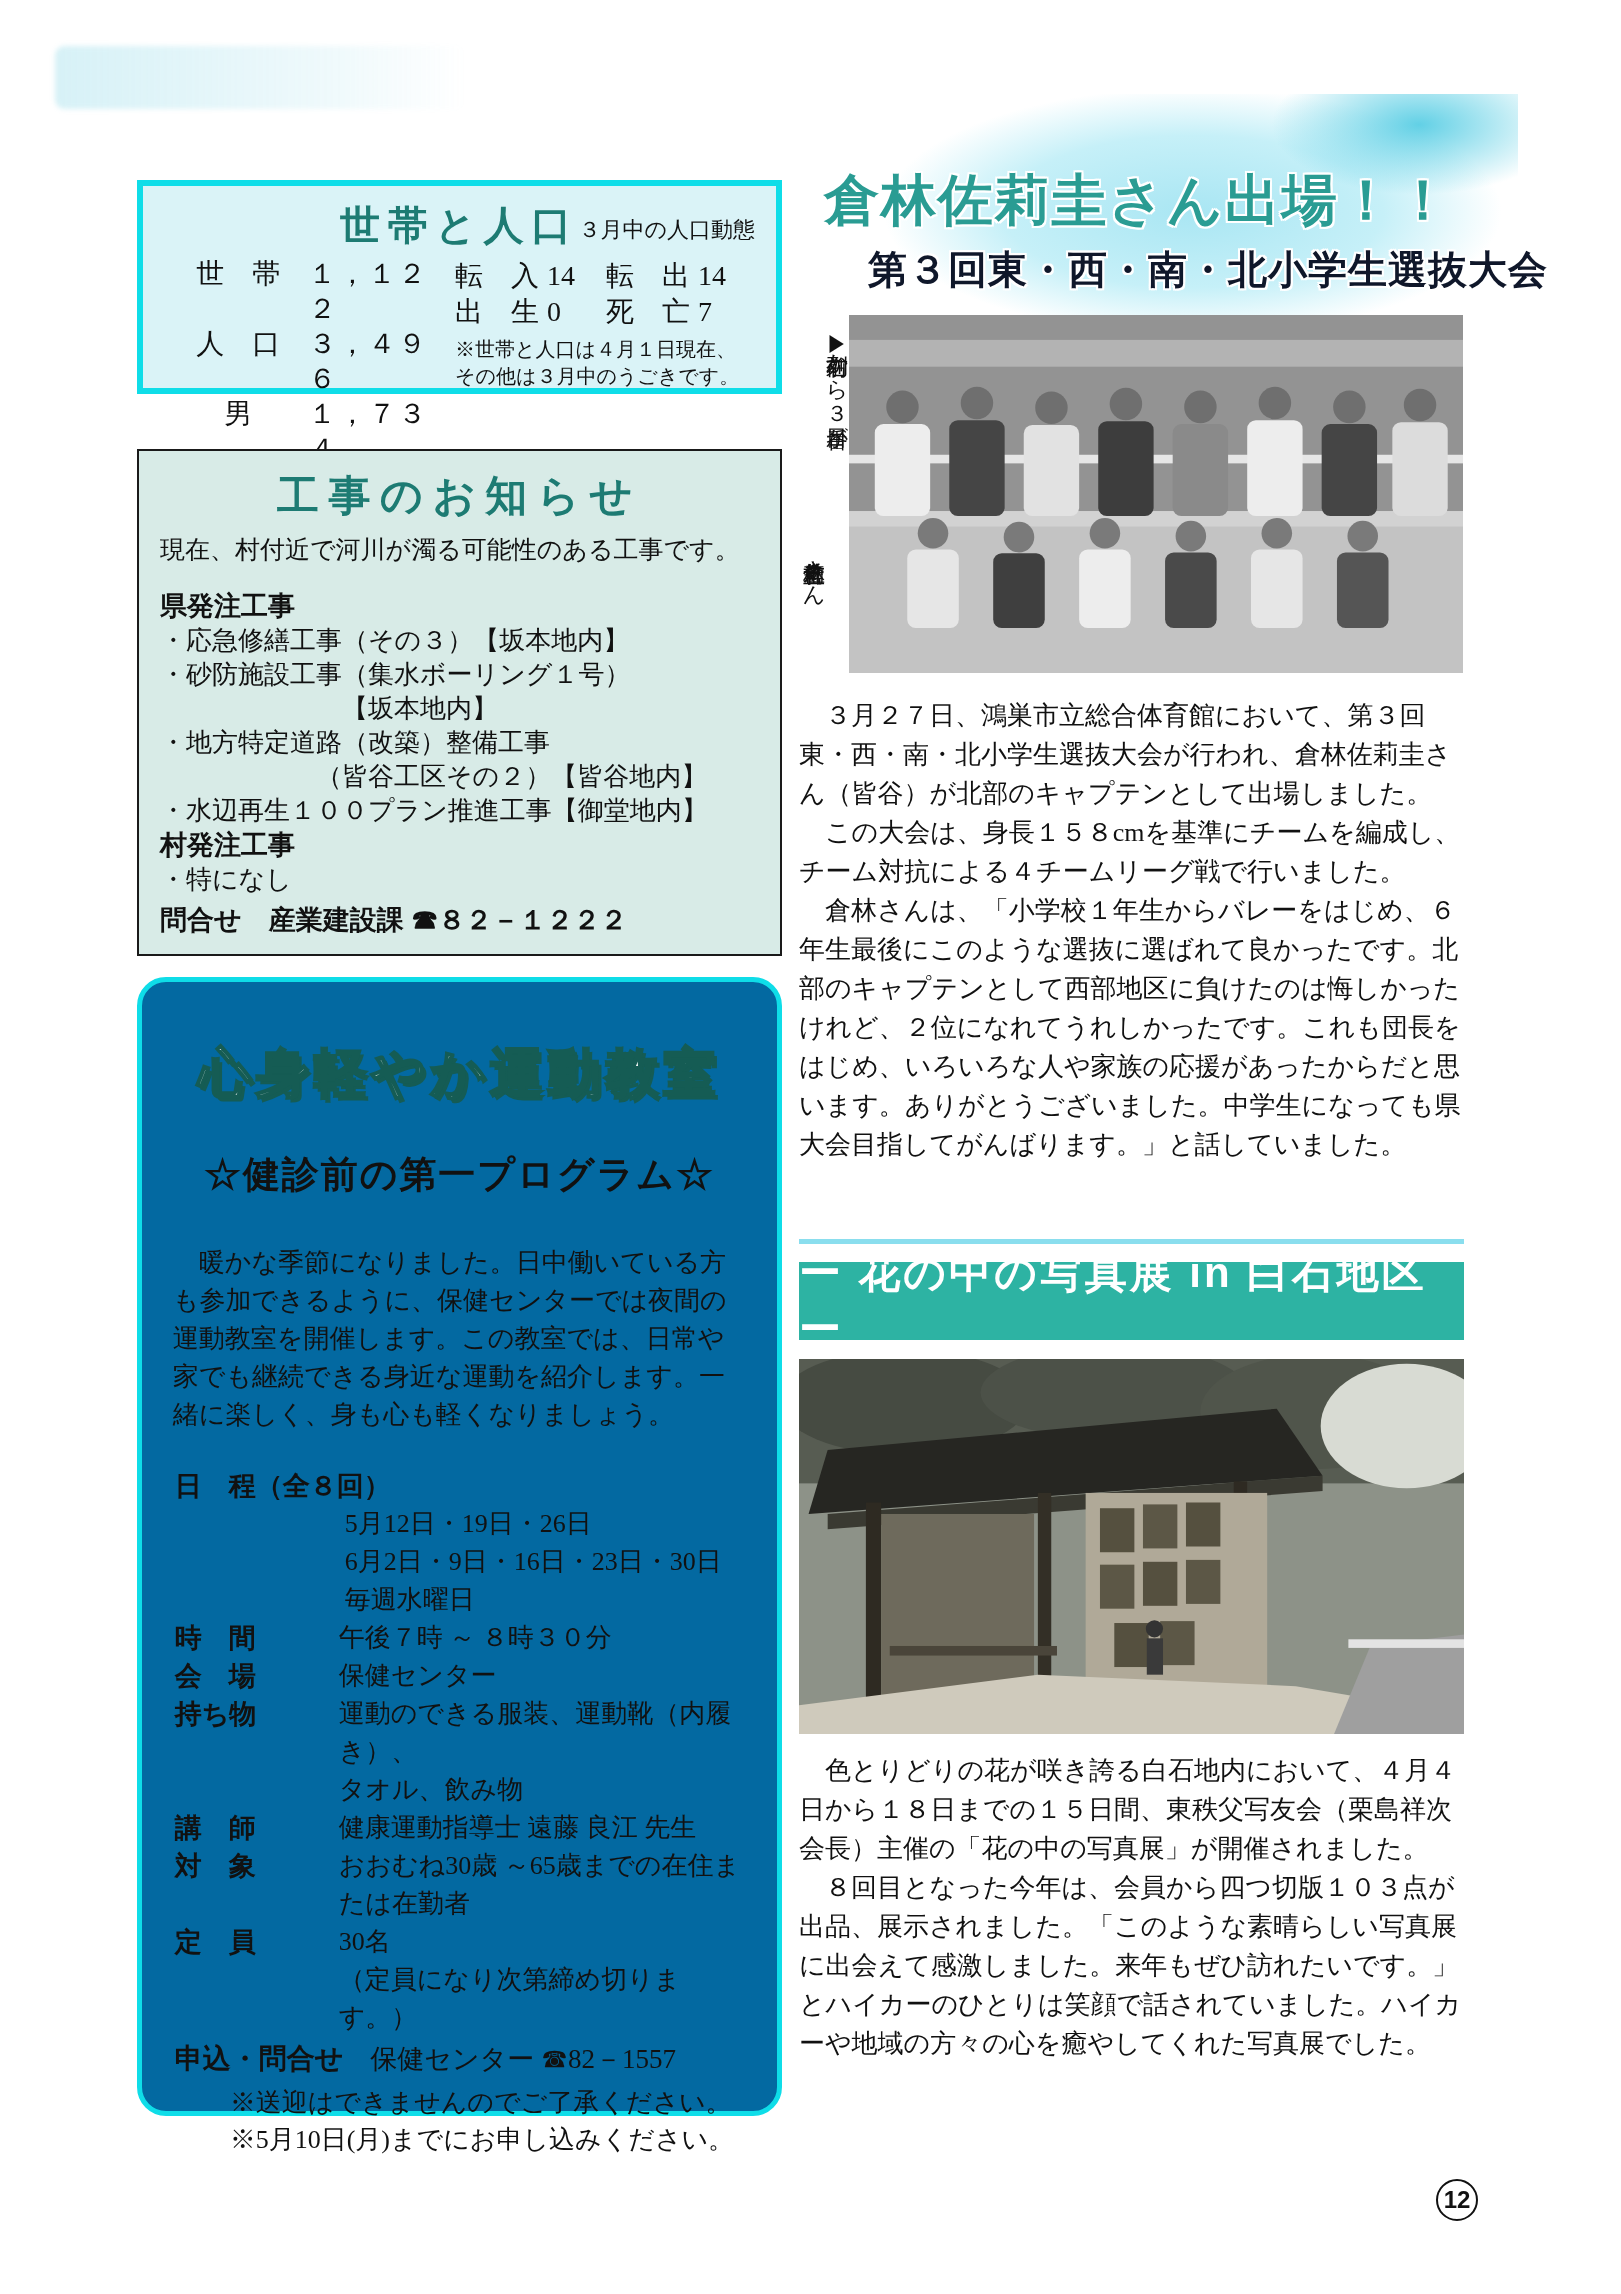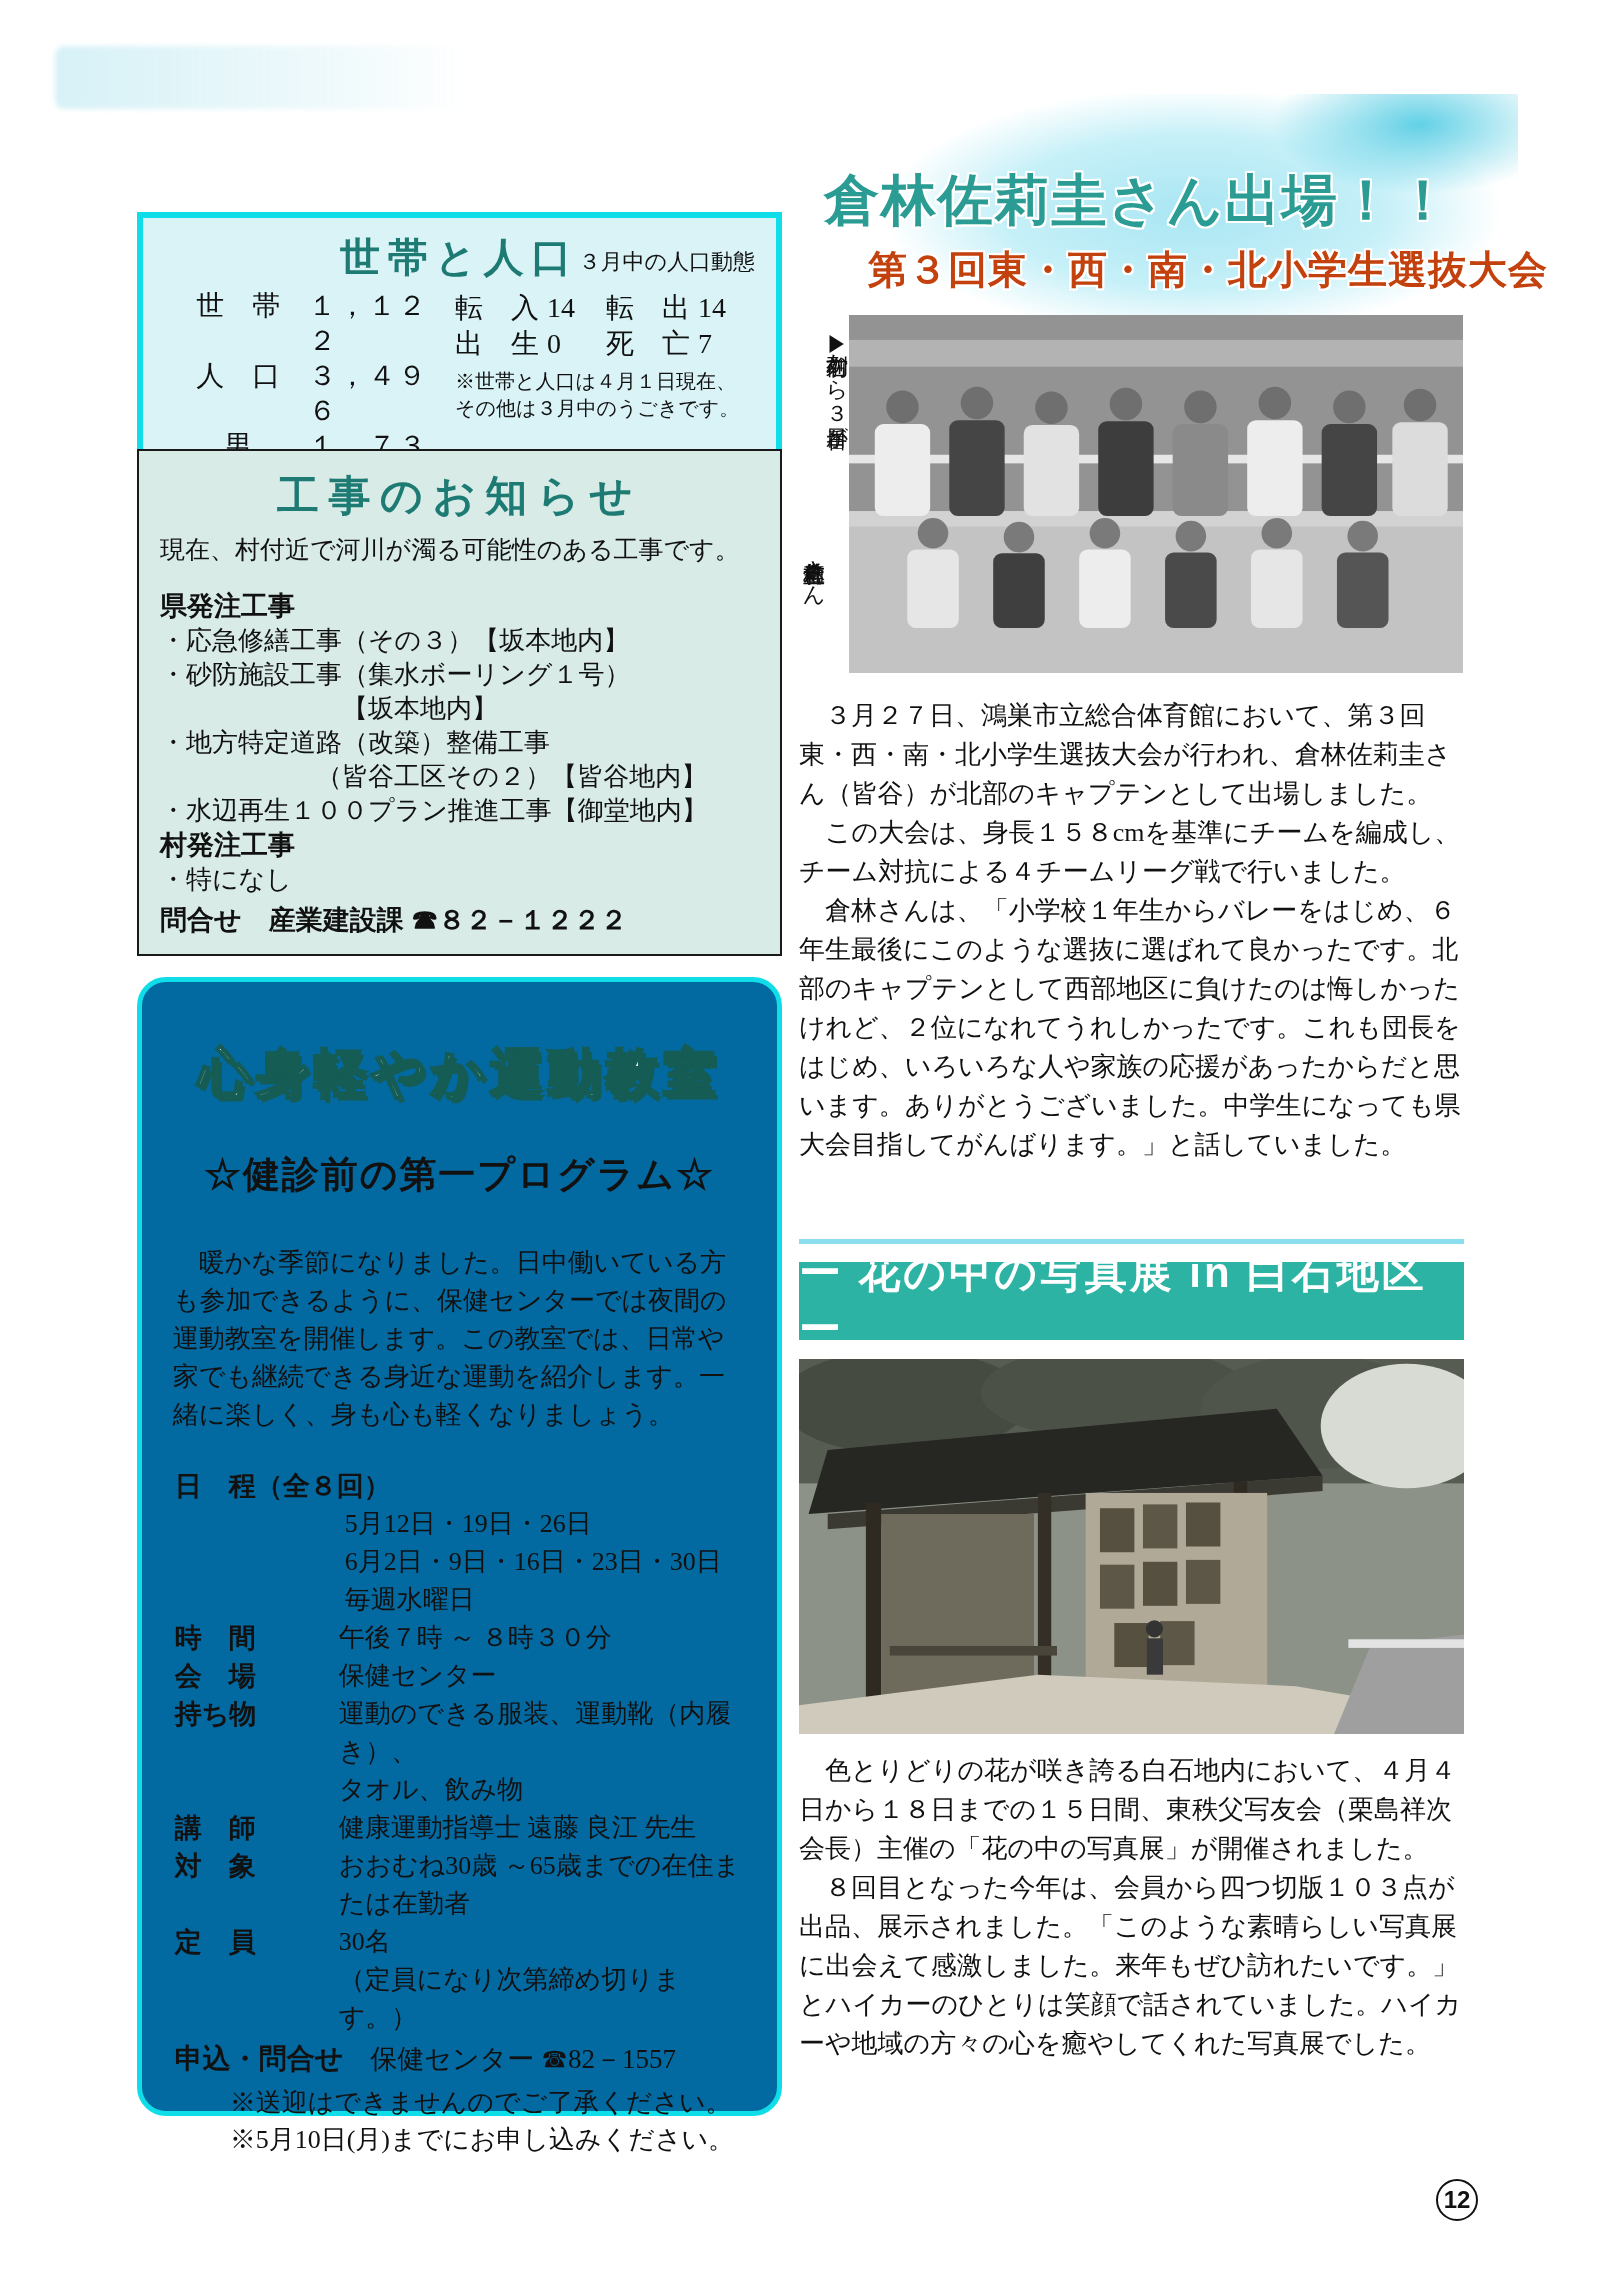--- a/index.html
+++ b/index.html
@@ -6,22 +6,22 @@
   .page{position:relative;width:1621px;height:2294px;background:#ffffff;overflow:hidden;
         font-family:"Liberation Serif",serif;color:#111;}
   .pre{white-space:pre-wrap;}
 
   
   .masthead-artifact{position:absolute;left:55px;top:46px;width:411px;height:63px;border-radius:9.6px;
      background:linear-gradient(90deg,rgba(110,205,225,.28),rgba(110,205,225,.10) 70%,rgba(110,205,225,0));
      filter:blur(2.9px);}
 
   
-  .pop-box{position:absolute;left:137px;top:180px;width:645px;height:271px;box-sizing:border-box;
-     background:#daf3f7;border:6.7px solid #0fdde8;margin-top:32px;}
+  .pop-box{position:absolute;left:137px;top:180px;width:645px;height:214px;box-sizing:border-box;
+     background:#daf3f7;border:6.7px solid #0fdde8;}
   .pop-head{position:relative;margin-top:11.5px;text-align:center;}
   .pop-title{display:inline-block;margin:0;font-family:"Liberation Sans",sans-serif;font-weight:bold;
      font-size:40px;letter-spacing:7.6px;color:#1d7b73;}
   .pop-subtitle{position:absolute;right:21px;top:17px;font-size:22px;color:#111;}
   .pop-body{display:flex;padding:3.8px 19px 0 25px;}
   .pop-left{width:306px;}
   .pop-row{display:flex;font-size:28px;line-height:35px;}
   .pop-label{width:143px;text-align:center;}
   .pop-value{letter-spacing:1.9px;}
   .pop-right{flex:1;padding-top:1.9px;}
@@ -64,21 +64,21 @@
 
   
   .headline-blob{position:absolute;left:811px;top:94px;width:707px;height:256px;
      background:
        radial-gradient(ellipse 32% 42% at 86% 12%,rgba(70,200,225,.85) 0%,rgba(255,255,255,0) 65%),
        radial-gradient(ellipse 56% 62% at 54% 46%,#a9e6f3 0%,#c6f0f8 48%,rgba(255,255,255,0) 78%);}
   .headline{position:absolute;left:824px;top:164px;margin:0;font-family:"Liberation Sans",sans-serif;
      font-weight:bold;font-size:55px;letter-spacing:1.9px;color:#2a9c93;
      text-shadow:1.9px 0 0 #fff,-1.9px 0 0 #fff,0 1.9px 0 #fff,0 -1.9px 0 #fff,1.9px 1.9px 0 #fff,-1.9px -1.9px 0 #fff,1.9px -1.9px 0 #fff,-1.9px 1.9px 0 #fff;}
   .subheadline{position:absolute;left:868px;top:243px;margin:0;font-family:"Liberation Sans",sans-serif;
-     font-weight:bold;font-size:39px;letter-spacing:1px;color:#c2410c;
+     font-weight:bold;font-size:39px;letter-spacing:1px;color:#0f172a;
      text-shadow:1.9px 0 0 #fff,-1.9px 0 0 #fff,0 1.9px 0 #fff,0 -1.9px 0 #fff,1.9px 1.9px 0 #fff,-1.9px -1.9px 0 #fff,1.9px -1.9px 0 #fff,-1.9px 1.9px 0 #fff;}
   .photo-caption{position:absolute;left:803px;top:317px;height:368px;writing-mode:vertical-rl;
      font-size:22px;line-height:23px;color:#111;}
   .photo-caption .cap2{padding-top:228px;}
   .photo1{position:absolute;left:849px;top:315px;width:614px;height:358px;}
   .article1{position:absolute;left:799px;top:696px;width:667px;}
   .article1 p,.article2 p{margin:0;font-size:26px;line-height:39px;}
   .divider{position:absolute;left:799px;top:1239px;width:665px;height:4.8px;background:#8adeee;}
   .banner{position:absolute;left:799px;top:1262px;width:665px;height:78px;background:#2db3a3;
      display:flex;align-items:center;justify-content:center;}

